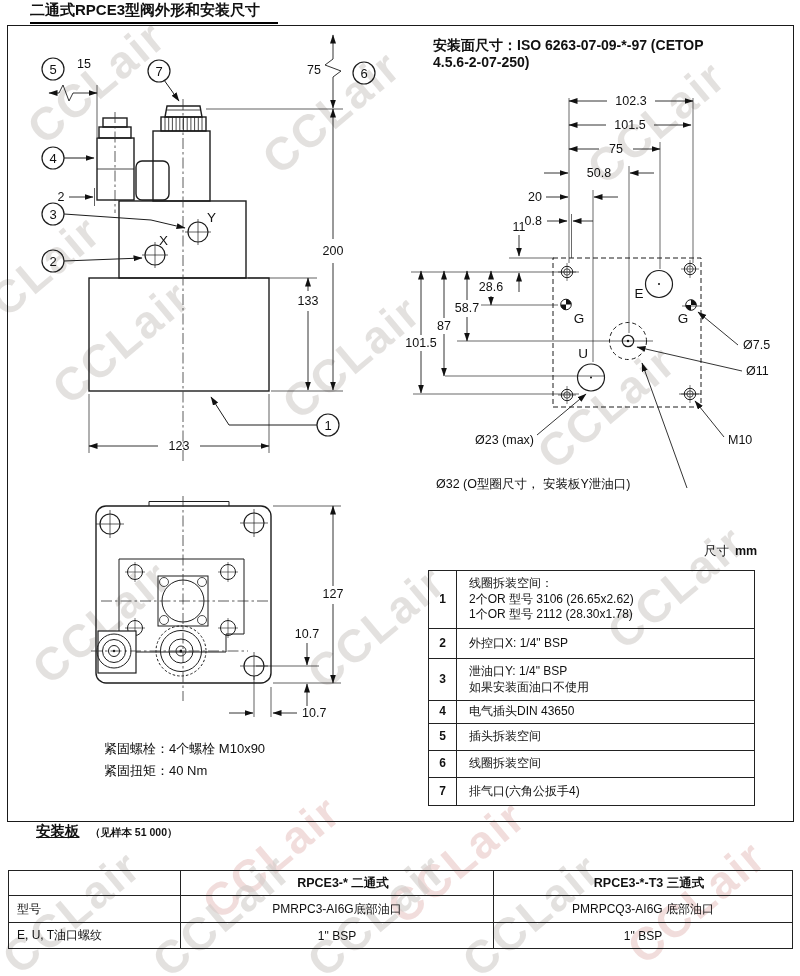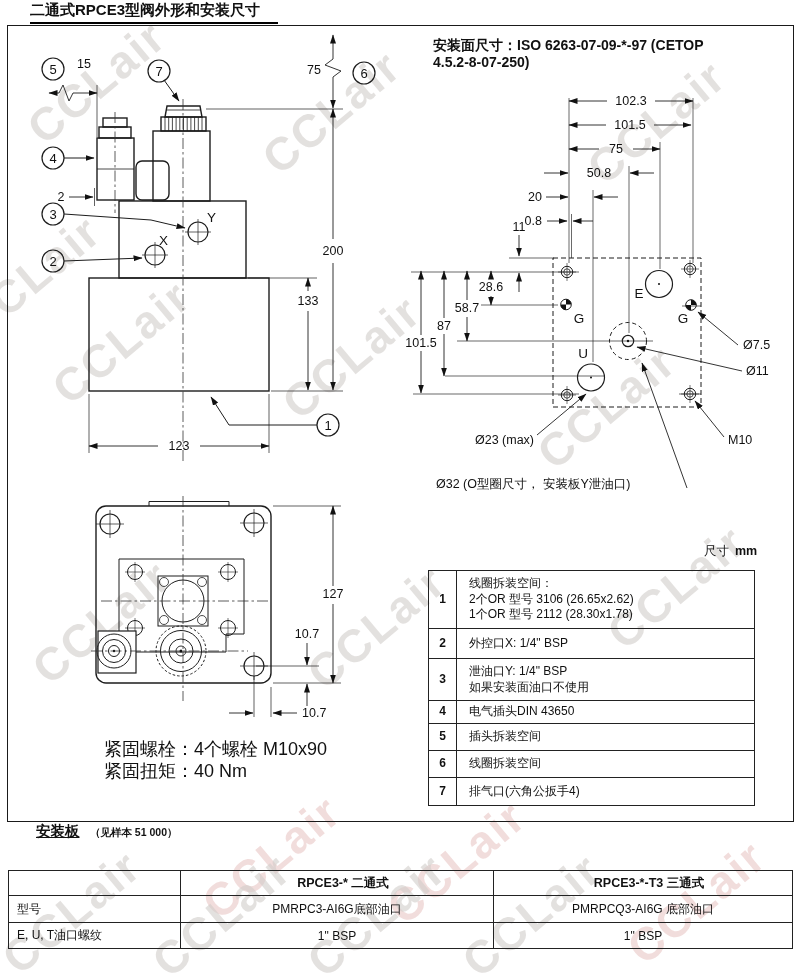--- a/index.html
+++ b/index.html
@@ -18,21 +18,21 @@
   svg text{font-family:"Liberation Sans","DejaVu Sans",sans-serif;fill:#111;}
   text.dim{font-size:12.5px;}
   text.port{font-size:13.5px;}
   text.co{font-size:13px;}
   text.note{font-size:12.5px;}
   text.bold{font-weight:bold;}
   .parts-table{position:absolute;left:420px;top:544px;border-collapse:collapse;width:327px;}
   .parts-table td{border:1.2px solid #222;font-size:12px;line-height:1.3;vertical-align:middle;}
   .parts-table td.num{width:25px;text-align:center;font-weight:bold;}
   .parts-table td.desc{padding:2px 4px 2px 12px;}
-  .fasten{position:absolute;left:96px;top:712px;font-size:18px;line-height:22px;white-space:nowrap;}
+  .fasten{position:absolute;left:96px;top:712px;font-size:13px;line-height:22px;white-space:nowrap;}
   .plate-head{position:absolute;left:36px;top:822px;}
   .plate-head .h{font-size:14.5px;font-weight:bold;text-decoration:underline;}
   .plate-head .s{font-size:10.5px;font-weight:bold;margin-left:6px;}
   .plate-note{position:absolute;left:8px;top:851px;font-size:12.5px;}
   .plate-table{position:absolute;left:8px;top:870px;border-collapse:collapse;table-layout:fixed;width:784px;}
   .plate-table td{border:1.3px solid #222;font-size:12px;text-align:center;overflow:hidden;}
   .plate-table td.rowlab{text-align:left;padding-left:8px;}
   .plate-table tr.hd td{font-weight:bold;font-size:12.5px;padding-left:13px;}
 </style>
 </head>
@@ -60,21 +60,21 @@
     <span class="wm pink" style="left:615px;top:875px">CCLair</span>
   </div>
 
   <div class="layer">
     <div class="title">二通式RPCE3型阀外形和安装尺寸</div>
 
     <div class="frame">
 
       <div class="mount-note">
         <div>安装面尺寸：ISO 6263-07-09-*-97 (CETOP</div>
-        <div>4.5.2-8-07-250)</div>
+        <div>4.5.6-2-07-250)</div>
       </div>
 
       <svg style="position:absolute;left:1px;top:3px" width="372" height="436" viewBox="8 28 372 436">
         <defs>
           <marker id="a1" markerWidth="10" markerHeight="8" refX="8.5" refY="3" orient="auto-start-reverse" markerUnits="userSpaceOnUse">
             <path d="M0,0 L9,3 L0,6 Z" fill="#111"></path>
           </marker>
         </defs>
         <g stroke="#1d1d1d" stroke-width="1.4" fill="none">
           <rect x="88" y="277" width="180" height="113"></rect>

